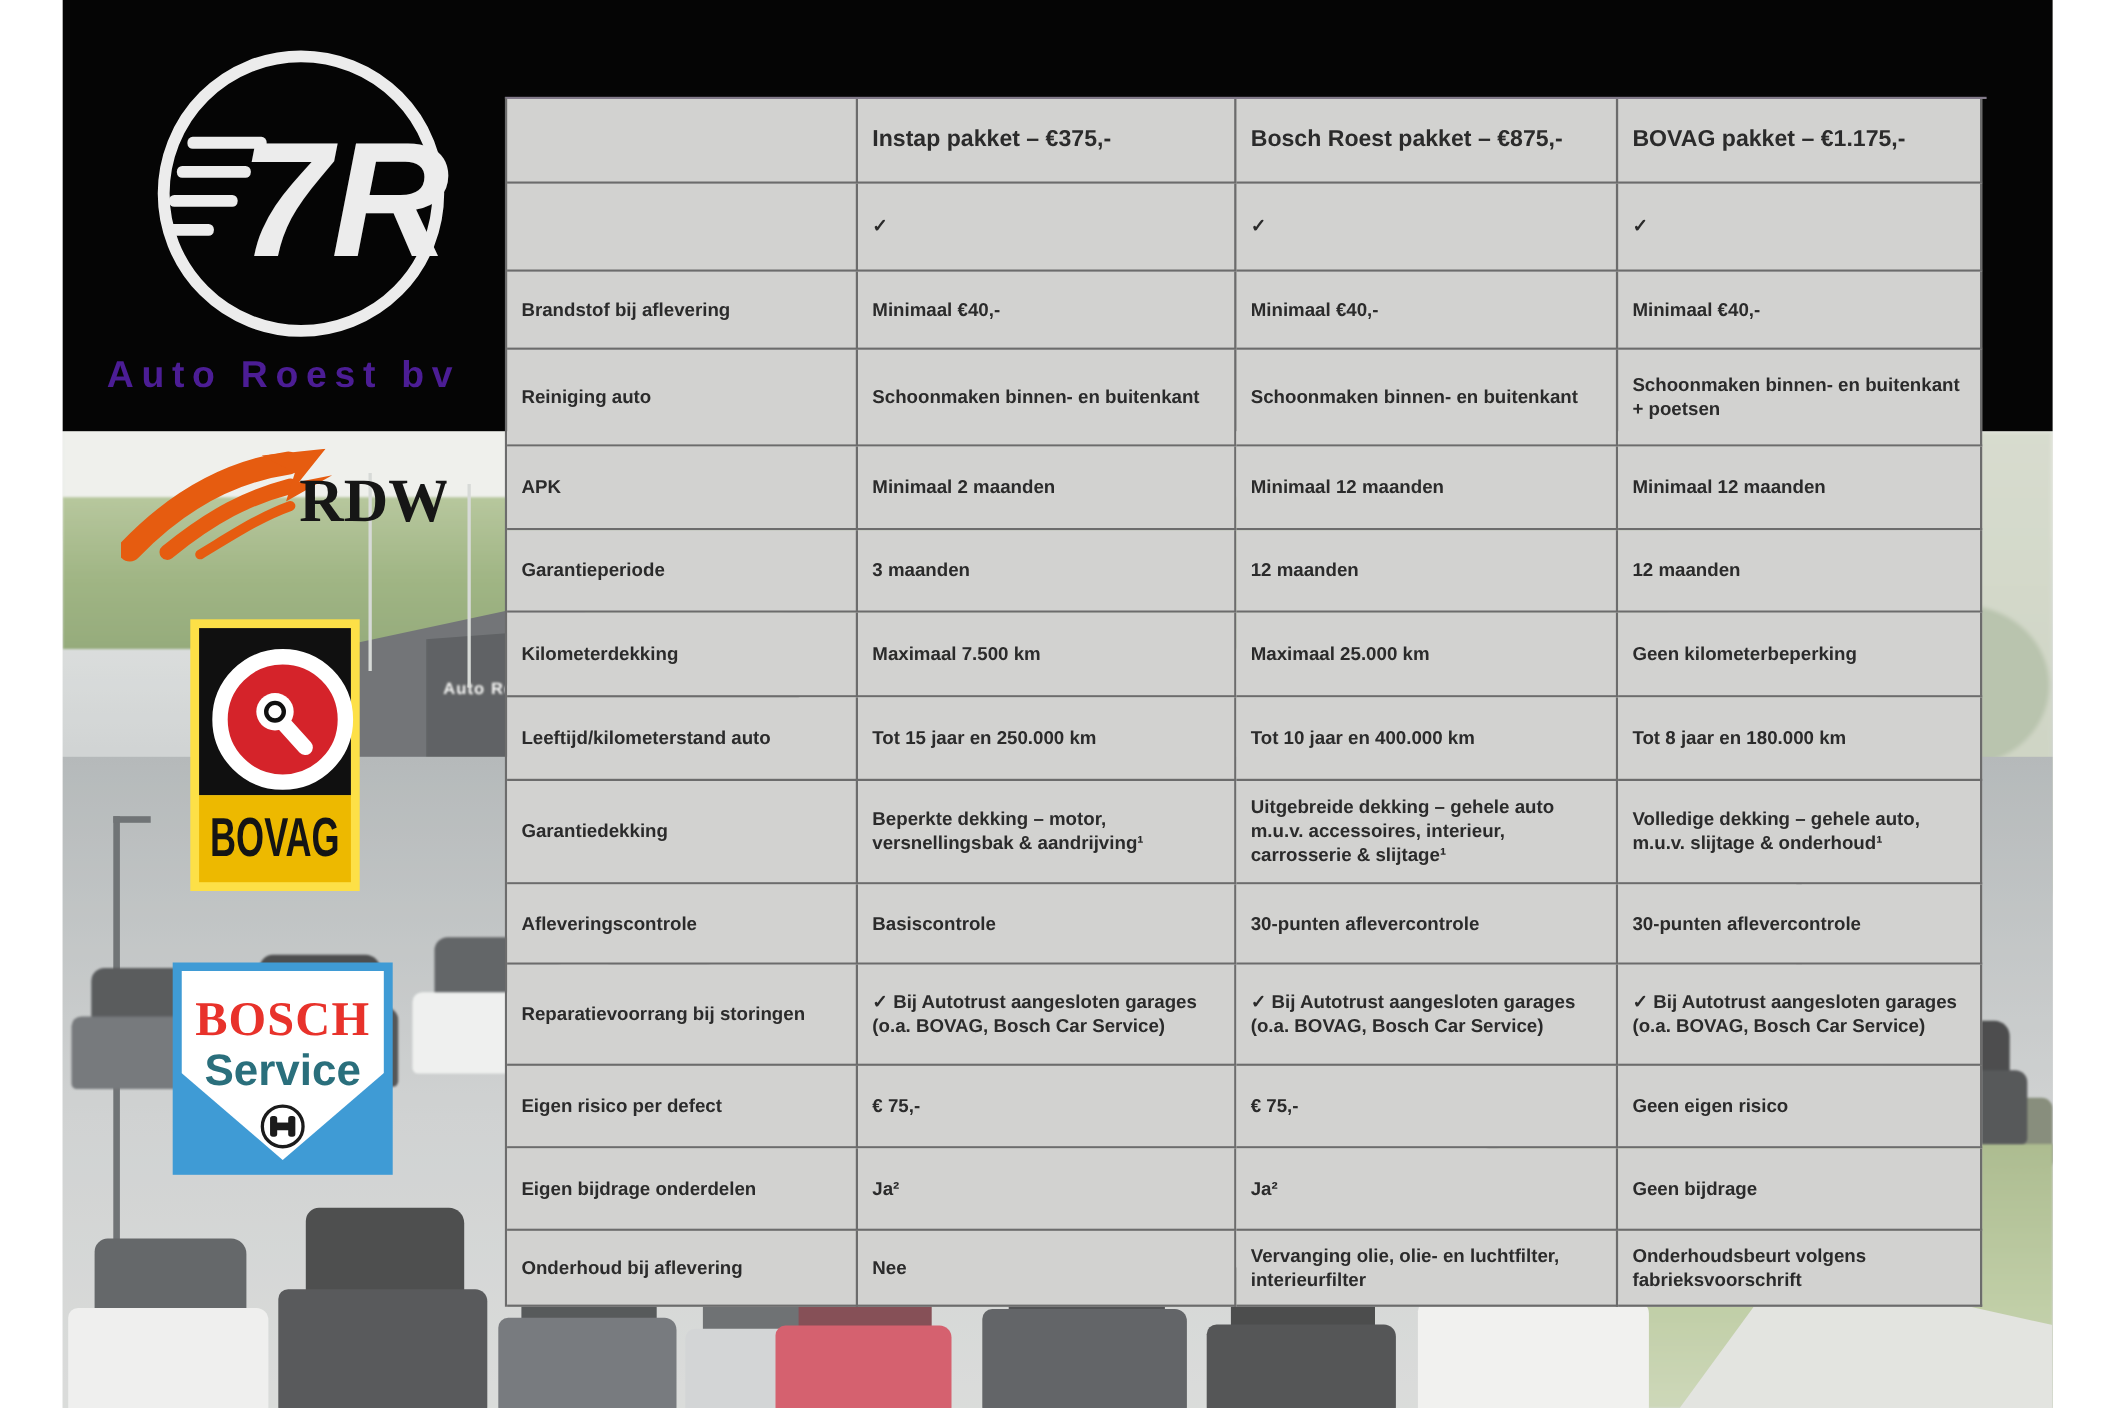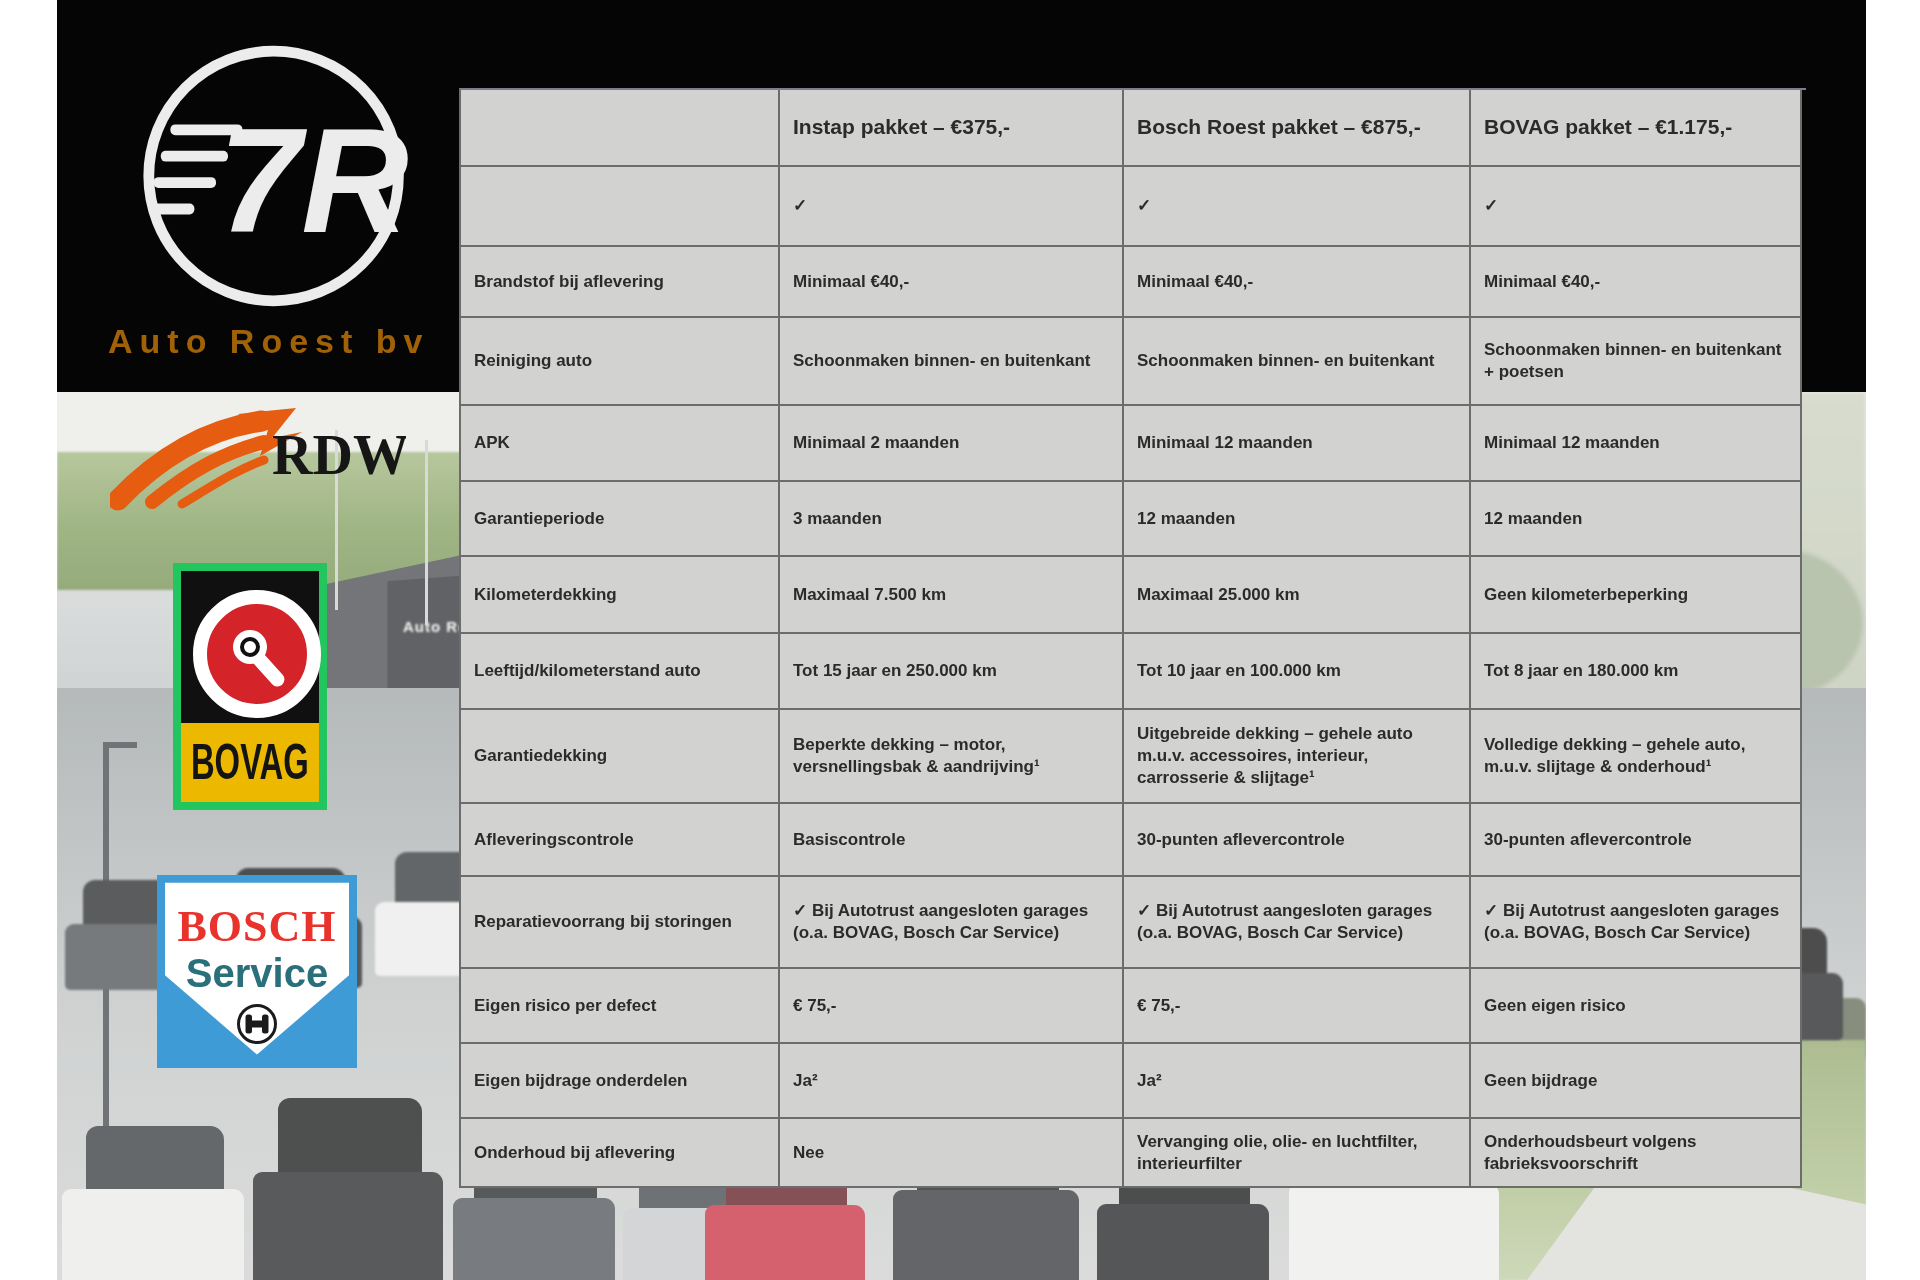--- a/index.html
+++ b/index.html
@@ -44,28 +44,28 @@
   .car .body{position:absolute;left:0;right:0;bottom:0;height:60%;background:var(--c,#222);
              border-radius:9px 11px 5px 5px;}
   .car.van .roof{left:6%;right:6%;height:58%;}
   .wash{position:absolute;left:0;top:0;width:1809px;height:1280px;background:rgba(255,255,255,.27);}
 
   
   .banner{position:absolute;left:57px;top:0;width:1809px;height:392px;background:#050505;}
 
   
   .ar-logo{position:absolute;left:108px;top:26px;width:330px;height:300px;}
-  .ar-name{position:absolute;left:108px;top:322px;width:344px;color:#a16207;font-weight:bold;
+  .ar-name{position:absolute;left:97px;top:322px;width:344px;color:#4c1d95;font-weight:bold;
            font-size:34px;letter-spacing:7px;white-space:nowrap;}
 
   
   .rdw{position:absolute;left:110px;top:408px;width:296px;height:104px;}
 
   
-  .bovag{position:absolute;left:173px;top:563px;width:154px;height:247px;background:#22c55e;
+  .bovag{position:absolute;left:173px;top:563px;width:154px;height:247px;background:#fde047;
          padding:8px;box-sizing:border-box;}
   .bovag-top{position:relative;width:100%;height:152px;background:#101010;}
   .bovag-ring{position:absolute;left:50%;top:50%;width:100px;height:100px;margin:-57px 0 0 -57px;
               border:14px solid #ffffff;border-radius:50%;background:#d5232a;}
   .bovag-needle{position:absolute;left:50%;top:50%;width:14px;height:56px;margin:-6px 0 0 -7px;
                 background:#ffffff;border-radius:7px;transform-origin:50% 8px;transform:rotate(-42deg);}
   .bovag-hub{position:absolute;left:50%;top:50%;width:34px;height:34px;margin:-17px 0 0 -17px;
              background:#ffffff;border-radius:50%;}
   .bovag-hub::after{content:"";position:absolute;left:7px;top:7px;width:12px;height:12px;
              border:4px solid #101010;border-radius:50%;}
@@ -248,21 +248,21 @@
       <div class="cell label c0">Garantieperiode</div>
       <div class="cell c1">3 maanden</div>
       <div class="cell c2">12 maanden</div>
       <div class="cell c3">12 maanden</div>
       <div class="cell label c0">Kilometerdekking</div>
       <div class="cell c1">Maximaal 7.500 km</div>
       <div class="cell c2">Maximaal 25.000 km</div>
       <div class="cell c3">Geen kilometerbeperking</div>
       <div class="cell label c0">Leeftijd/kilometerstand auto</div>
       <div class="cell c1">Tot 15 jaar en 250.000 km</div>
-      <div class="cell c2">Tot 10 jaar en 100.000 km</div>
+      <div class="cell c2">Tot 10 jaar en 400.000 km</div>
       <div class="cell c3">Tot 8 jaar en 180.000 km</div>
       <div class="cell label c0">Garantiedekking</div>
       <div class="cell c1">Beperkte dekking – motor, versnellingsbak &amp; aandrijving¹</div>
       <div class="cell c2">Uitgebreide dekking – gehele auto m.u.v. accessoires, interieur, carrosserie &amp; slijtage¹</div>
       <div class="cell c3">Volledige dekking – gehele auto, m.u.v. slijtage &amp; onderhoud¹</div>
       <div class="cell label c0">Afleveringscontrole</div>
       <div class="cell c1">Basiscontrole</div>
       <div class="cell c2">30-punten aflevercontrole</div>
       <div class="cell c3">30-punten aflevercontrole</div>
       <div class="cell label c0">Reparatievoorrang bij storingen</div>

